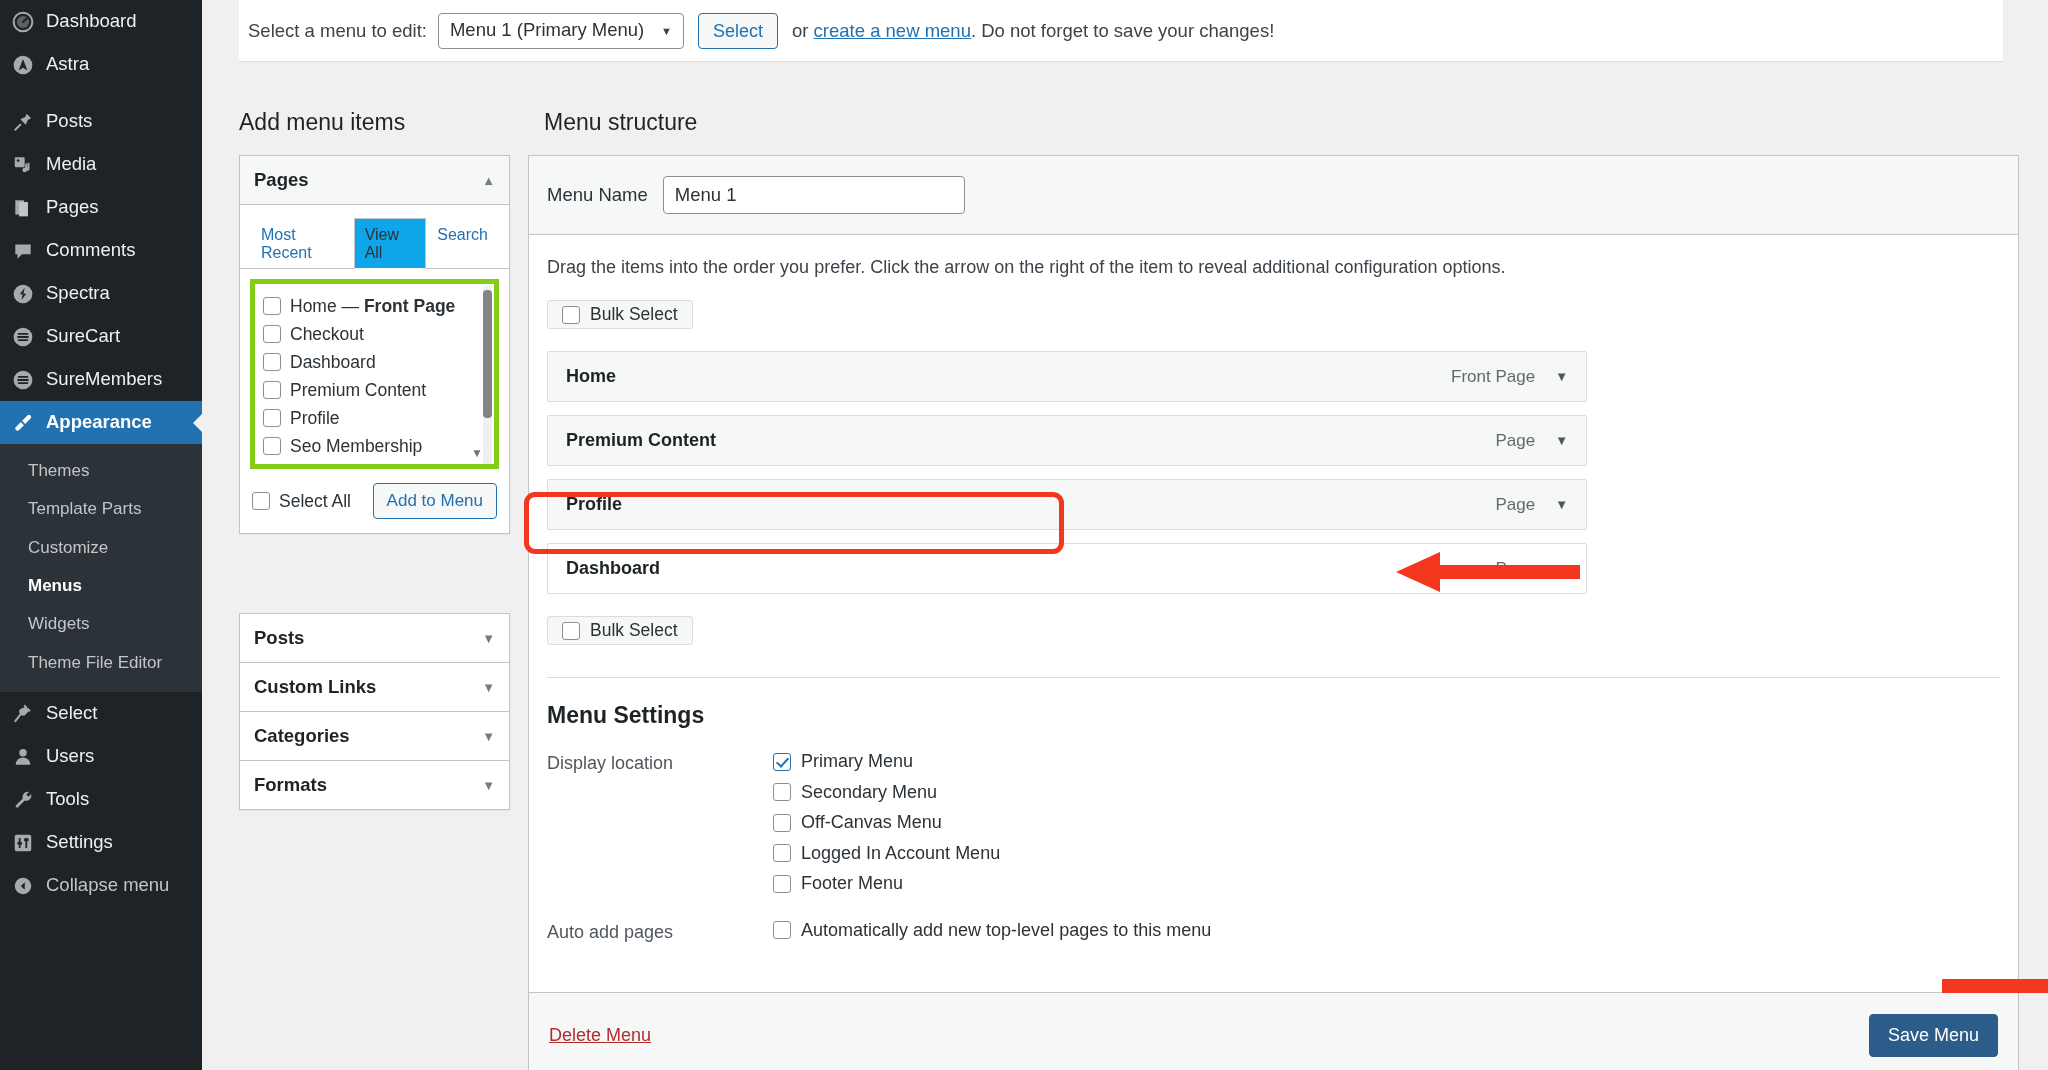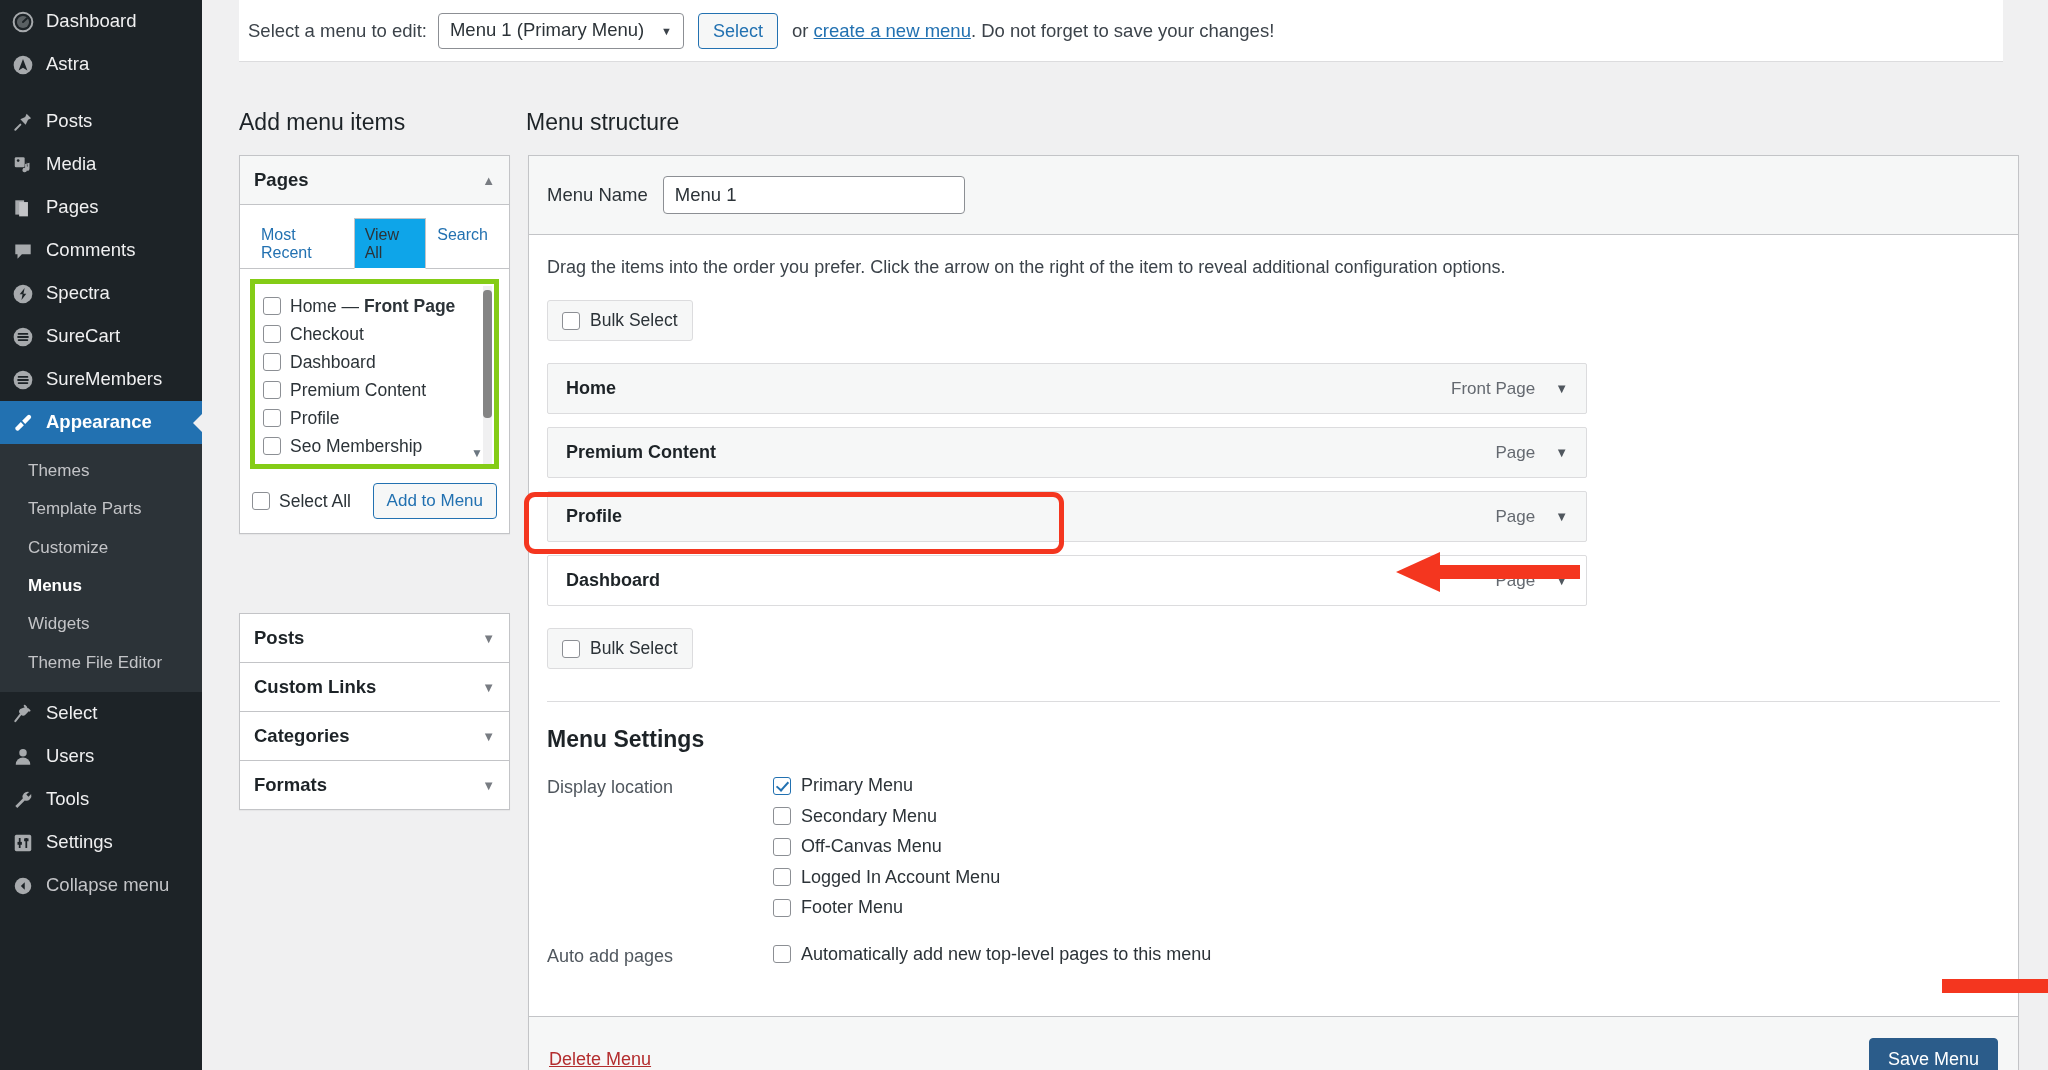--- a/index.html
+++ b/index.html
@@ -123,21 +123,21 @@
   .after-txt a { color: #2271b1; }
 
   
   .col-head {
     position: absolute;
     font-size: 23px; font-weight: 400;
     color: #1d2327;
     line-height: 1.3;
   }
   #add-items-head { left: 37px; top: 108px; }
-  #structure-head { left: 324px; top: 108px; }
+  #structure-head { left: 342px; top: 108px; }
 
   
   .panel {
     background: #fff;
     border: 1px solid #c3c4c7;
     box-shadow: 0 1px 1px rgba(0,0,0,.04);
   }
   #add-items-box {
     position: absolute;
     left: 37px; top: 155px;
@@ -273,21 +273,21 @@
   .struct-body { padding: 22px 18px 0 18px; background: #fff; }
   .hint {
     font-size: 18px; color: #3c434a;
     margin: 0 0 22px 0;
   }
   .bulk-select {
     display: inline-flex; align-items: center;
     border: 1px solid #dcdcde;
     background: #f6f7f7;
     border-radius: 3px;
-    padding: 9px 14px;
+    padding: 3px 14px;
     font-size: 17.5px; color: #2c3338;
     cursor: pointer;
   }
   .bulk-select .ptxt { margin-left: 10px; }
 
   .menu-items { margin: 22px 0 0 0; width: 1040px; }
   .menu-item-bar {
     position: relative;
     display: flex; align-items: center; justify-content: space-between;
     background: #f6f7f7;

